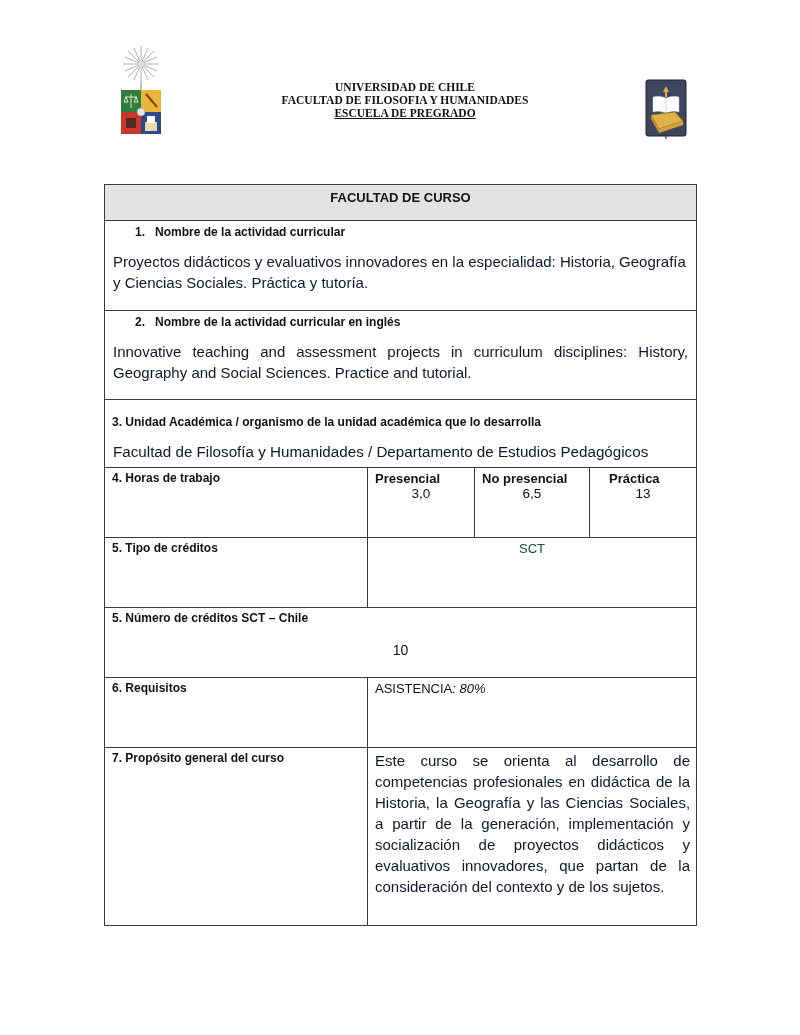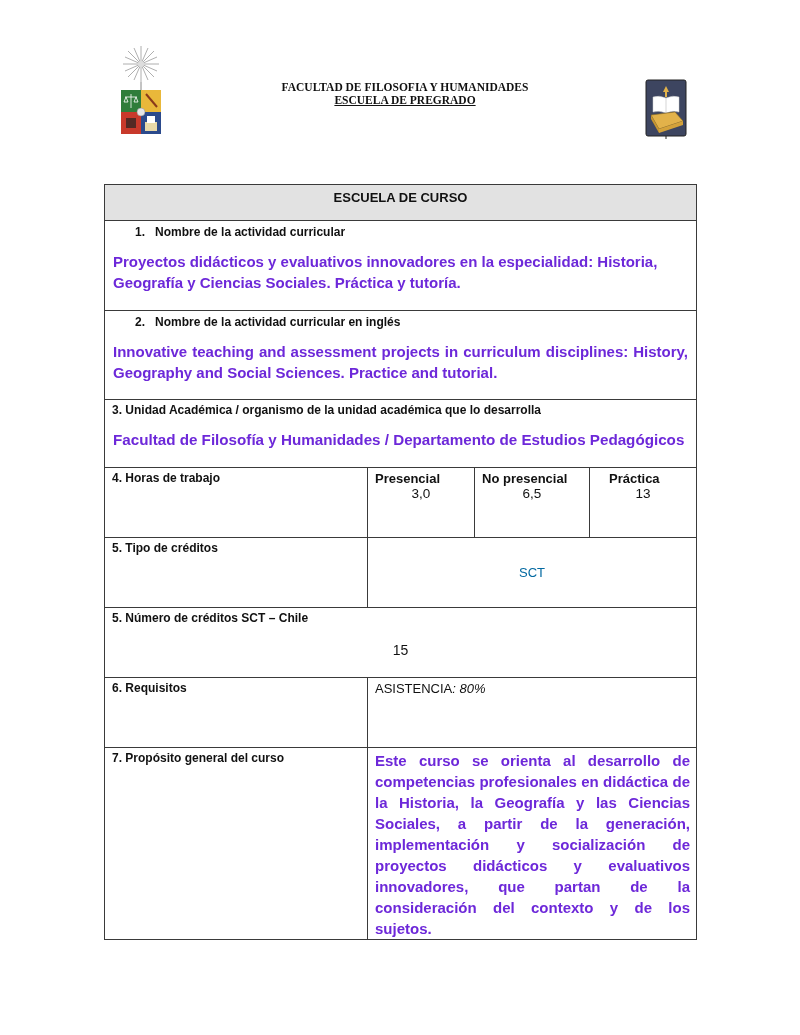--- a/index.html
+++ b/index.html
@@ -13,41 +13,41 @@
     font-family: "Liberation Serif", "DejaVu Serif", serif; font-weight: bold; font-size: 11.5px; line-height: 13px; color: #111; }
   .letterhead .u { text-decoration: underline; }
 
   table.prog { position: absolute; left: 104px; top: 184px; width: 592px; border-collapse: collapse; table-layout: fixed; }
   table.prog td { border: 1px solid #3a3a3a; vertical-align: top; padding: 0; }
   .cal { font-family: "Liberation Sans", "DejaVu Sans", sans-serif; }
   .hdr { background: #e2e2e2; height: 35px; text-align: center; font-weight: bold; font-size: 13px; color: #111; }
   .hdr span { display: block; padding-top: 5px; }
 
   .sec-title { font-weight: bold; font-size: 12px; color: #111; }
-  .body-text { font-family: "Liberation Sans", "DejaVu Sans", sans-serif; font-size: 15px; line-height: 21px; color: #6d28d9; font-weight: bold; }
+  .body-text { font-family: "Liberation Sans", "DejaVu Sans", sans-serif; font-size: 15px; line-height: 21px; color: #0f172a; }
 
   .r1 { height: 90px; }
   .r1 .sec-title { padding: 4px 0 0 30px; }
   .r1 .body-text { padding: 12px 8px 0 8px; }
 
   .r2 { height: 89px; }
   .r2 .sec-title { padding: 4px 0 0 30px; }
   .r2 .body-text { padding: 12px 8px 0 8px; text-align: justify; }
 
   .r3 { height: 68px; }
-  .r3 .sec-title { padding: 3px 0 0 7px; }
+  .r3 .sec-title { padding: 3px 0 0 7px; margin-top: 12px; }
   .r3 .body-text { padding: 12px 8px 0 8px; font-size: 15.2px; }
 
   .r4 { height: 70px; }
   .cell-label { padding: 3px 0 0 7px; }
   .hour-head { padding: 3px 0 0 7px; font-weight: bold; font-size: 13px; color: #111; }
   .hour-val { font-size: 13.5px; color: #111; text-align: center; margin-top: 0; }
 
   .r5 { height: 70px; }
-  .sct { text-align: center; font-size: 13px; padding-top: 3px; color: #0369a1; margin-top: 24px; }
+  .sct { text-align: center; font-size: 13px; padding-top: 3px; color: #14532d; }
 
   .r5b { height: 70px; }
   .num { text-align: center; font-size: 14px; margin-top: 17px; color: #111; }
 
   .r6 { height: 70px; }
   .req { padding: 3px 0 0 7px; font-size: 13px; color: #111; }
   .req b { font-weight: normal; }
   .req i { }
 
   .r7 { height: 178px; }
@@ -84,20 +84,21 @@
       </g>
       <line x1="28" y1="50" x2="39" y2="63" stroke="#8a3a1a" stroke-width="2"></line>
       <circle cx="23" cy="68" r="4" fill="#e6e6e6" stroke="#888" stroke-width="0.5"></circle>
       <rect x="8" y="74" width="10" height="10" fill="#222" opacity="0.7"></rect>
       <rect x="27" y="78" width="12" height="9" fill="#e9d9a8"></rect>
       <rect x="29" y="72" width="8" height="7" fill="#fff"></rect>
     </svg>
   </div>
 
   <div class="letterhead">
+    <div>UNIVERSIDAD DE CHILE</div>
     <div>FACULTAD DE FILOSOFIA Y HUMANIDADES</div>
     <div class="u">ESCUELA DE PREGRADO</div>
   </div>
 
   <div class="logo-right">
     <svg width="42" height="60" viewBox="0 0 42 60">
       <rect x="1" y="1" width="40" height="56" rx="2" fill="#3d4560" stroke="#222" stroke-width="1"></rect>
       <path d="M21 7 L24 13 L18 13 Z" fill="#e2b24a"></path>
       <rect x="20" y="13" width="2" height="5" fill="#e2b24a"></rect>
       <path d="M8 18 Q14 16 21 19 Q28 16 34 18 L34 33 Q28 31 21 34 Q14 31 8 33 Z" fill="#ffffff" stroke="#ccc" stroke-width="0.5"></path>
@@ -113,21 +114,21 @@
     <colgroup>
       <col style="width:263px">
       <col style="width:107px">
       <col style="width:115px">
       <col style="width:107px">
     </colgroup>
 
     <tbody>
         <tr>
       <td colspan="4" class="hdr">
-        <span>ESCUELA DE CURSO</span>
+        <span>FACULTAD DE CURSO</span>
       </td>
     </tr>
 
     <tr class="r1">
       <td colspan="4">
         <div class="sec-title">
           <span>1.</span>&nbsp;&nbsp;&nbsp;<span>Nombre de la actividad curricular</span>
         </div>
         <div class="body-text">Proyectos didácticos y evaluativos innovadores en la especialidad: Historia, Geografía y Ciencias Sociales. Práctica y tutoría.</div>
       </td>
@@ -172,21 +173,21 @@
         <div class="sec-title cell-label">5. Tipo de créditos</div>
       </td>
       <td colspan="3">
         <div class="sct">SCT</div>
       </td>
     </tr>
 
     <tr class="r5b">
       <td colspan="4">
         <div class="sec-title cell-label">5. Número de créditos SCT – Chile</div>
-        <div class="num">15</div>
+        <div class="num">10</div>
       </td>
     </tr>
 
     <tr class="r6">
       <td>
         <div class="sec-title cell-label">6. Requisitos</div>
       </td>
       <td colspan="3">
         <div class="req"><b>ASISTENCIA</b><i>: 80%</i></div>
       </td>

